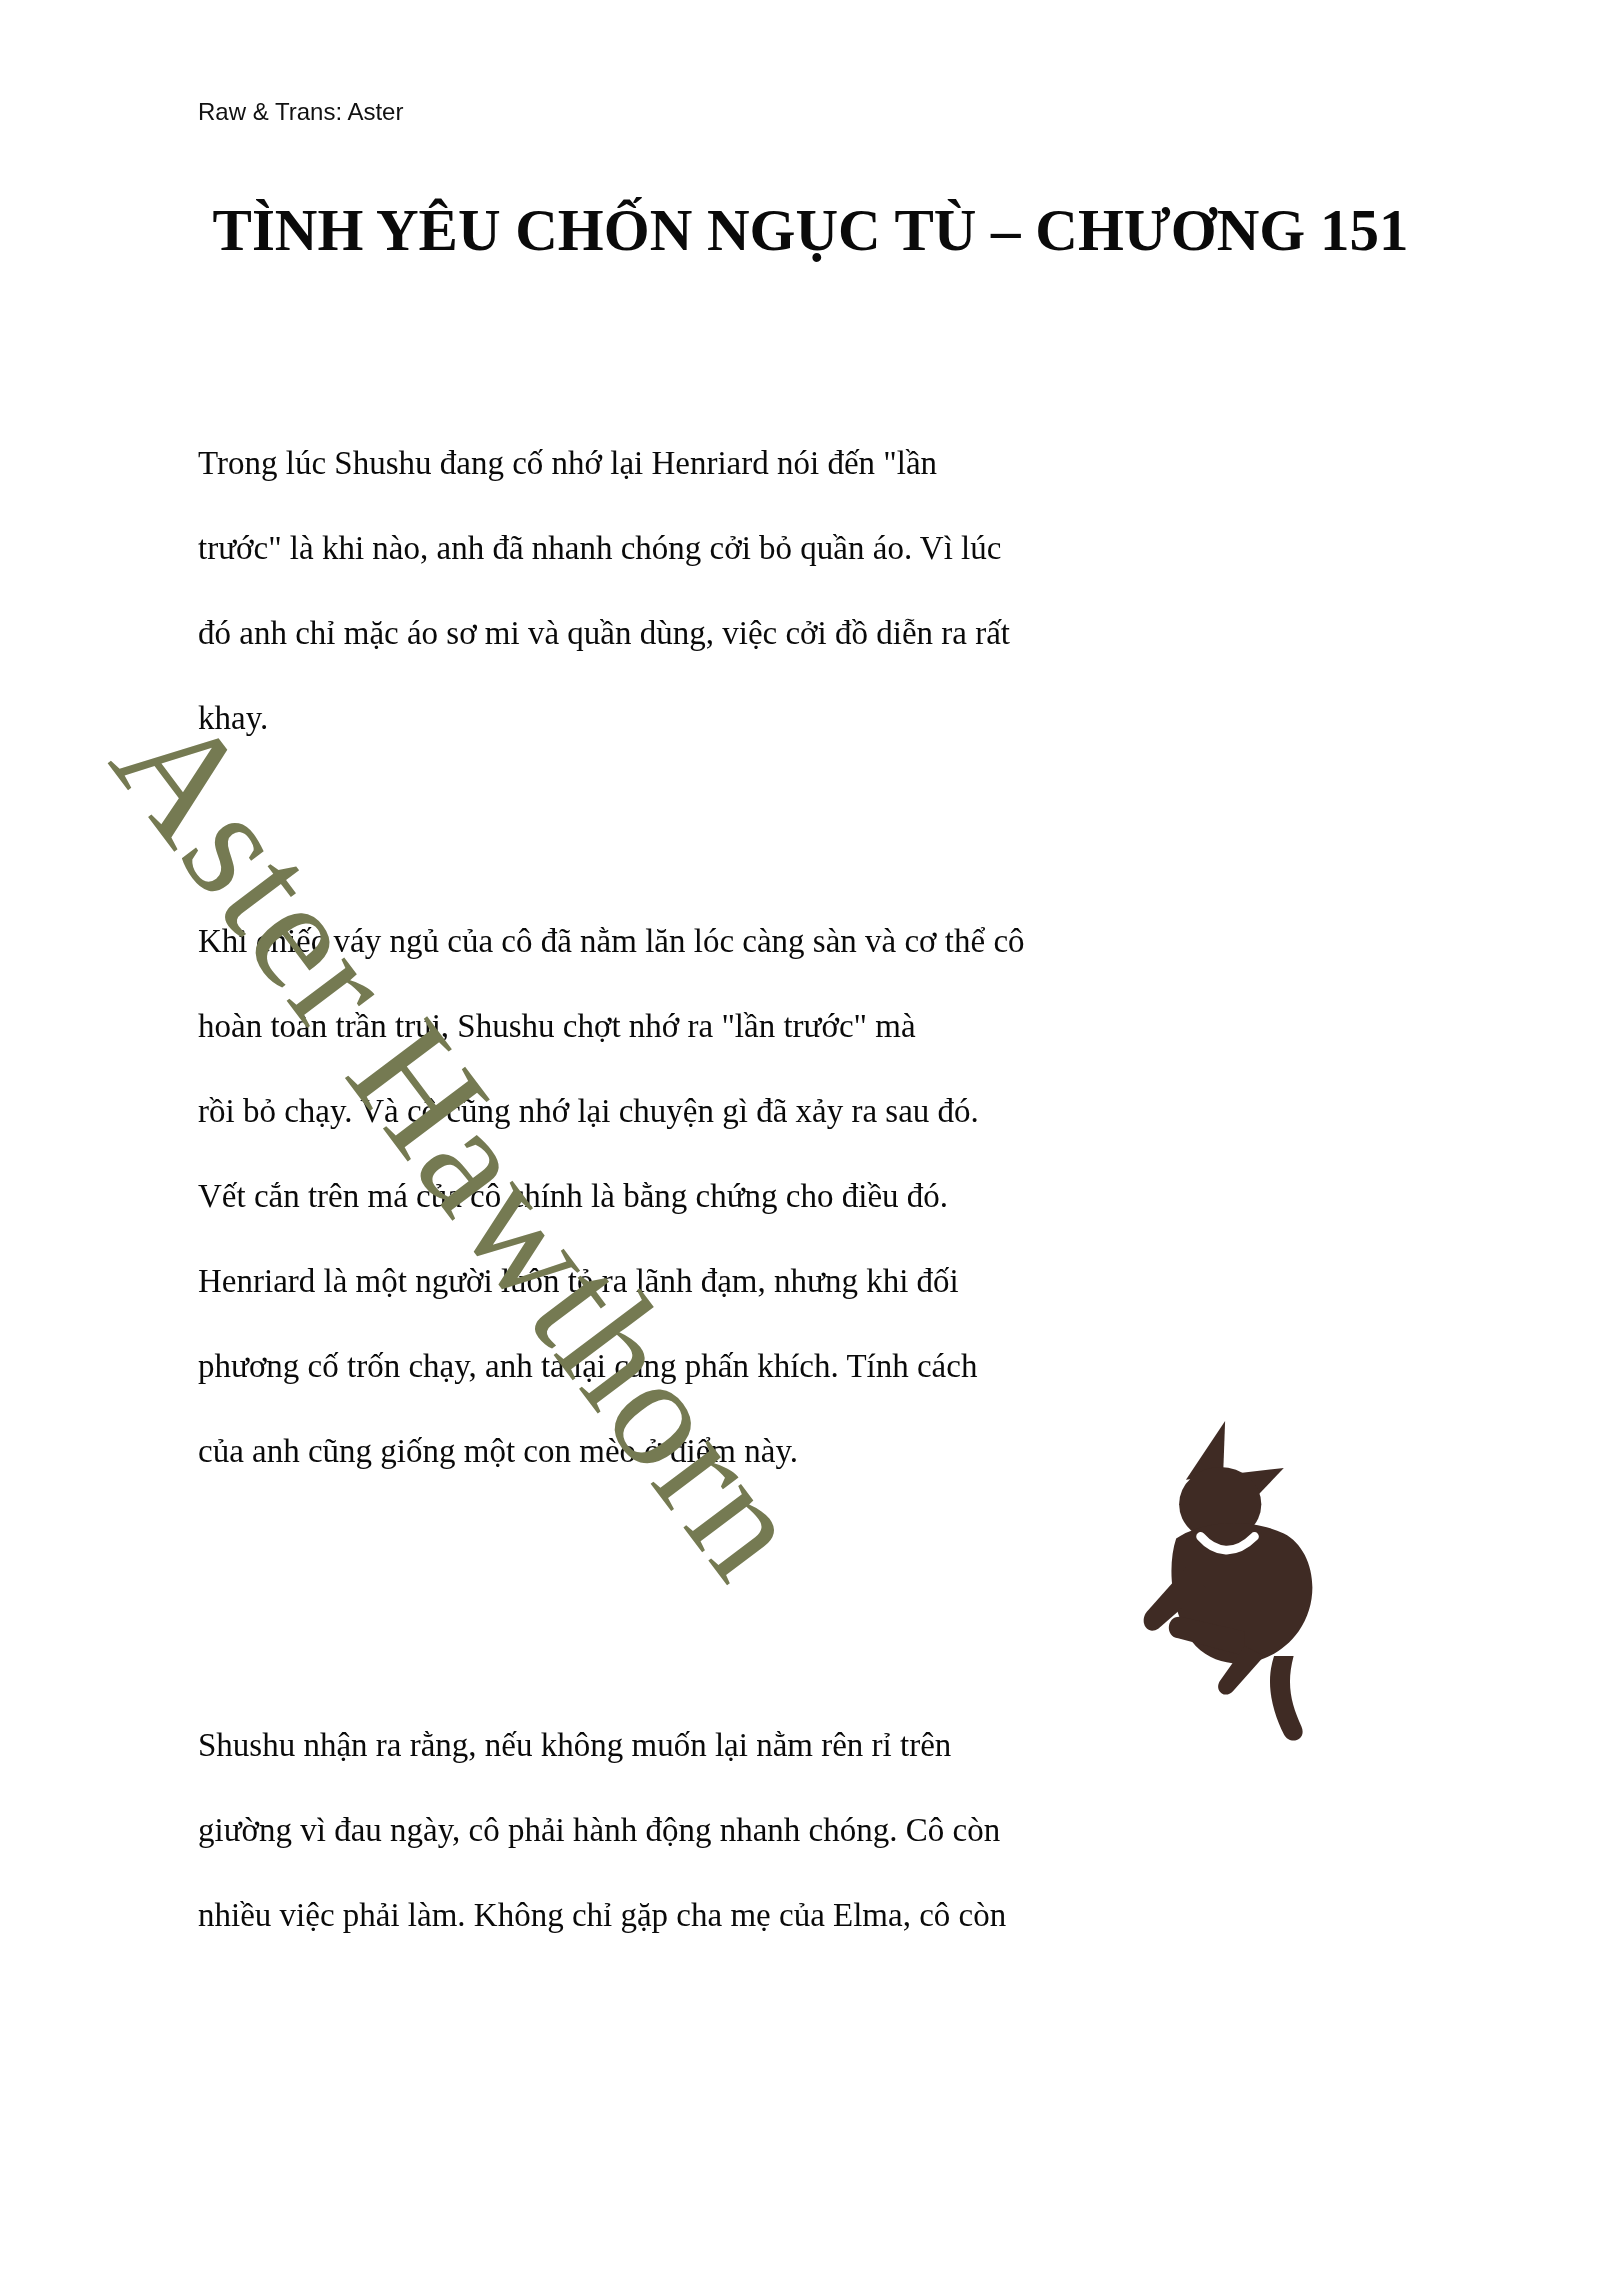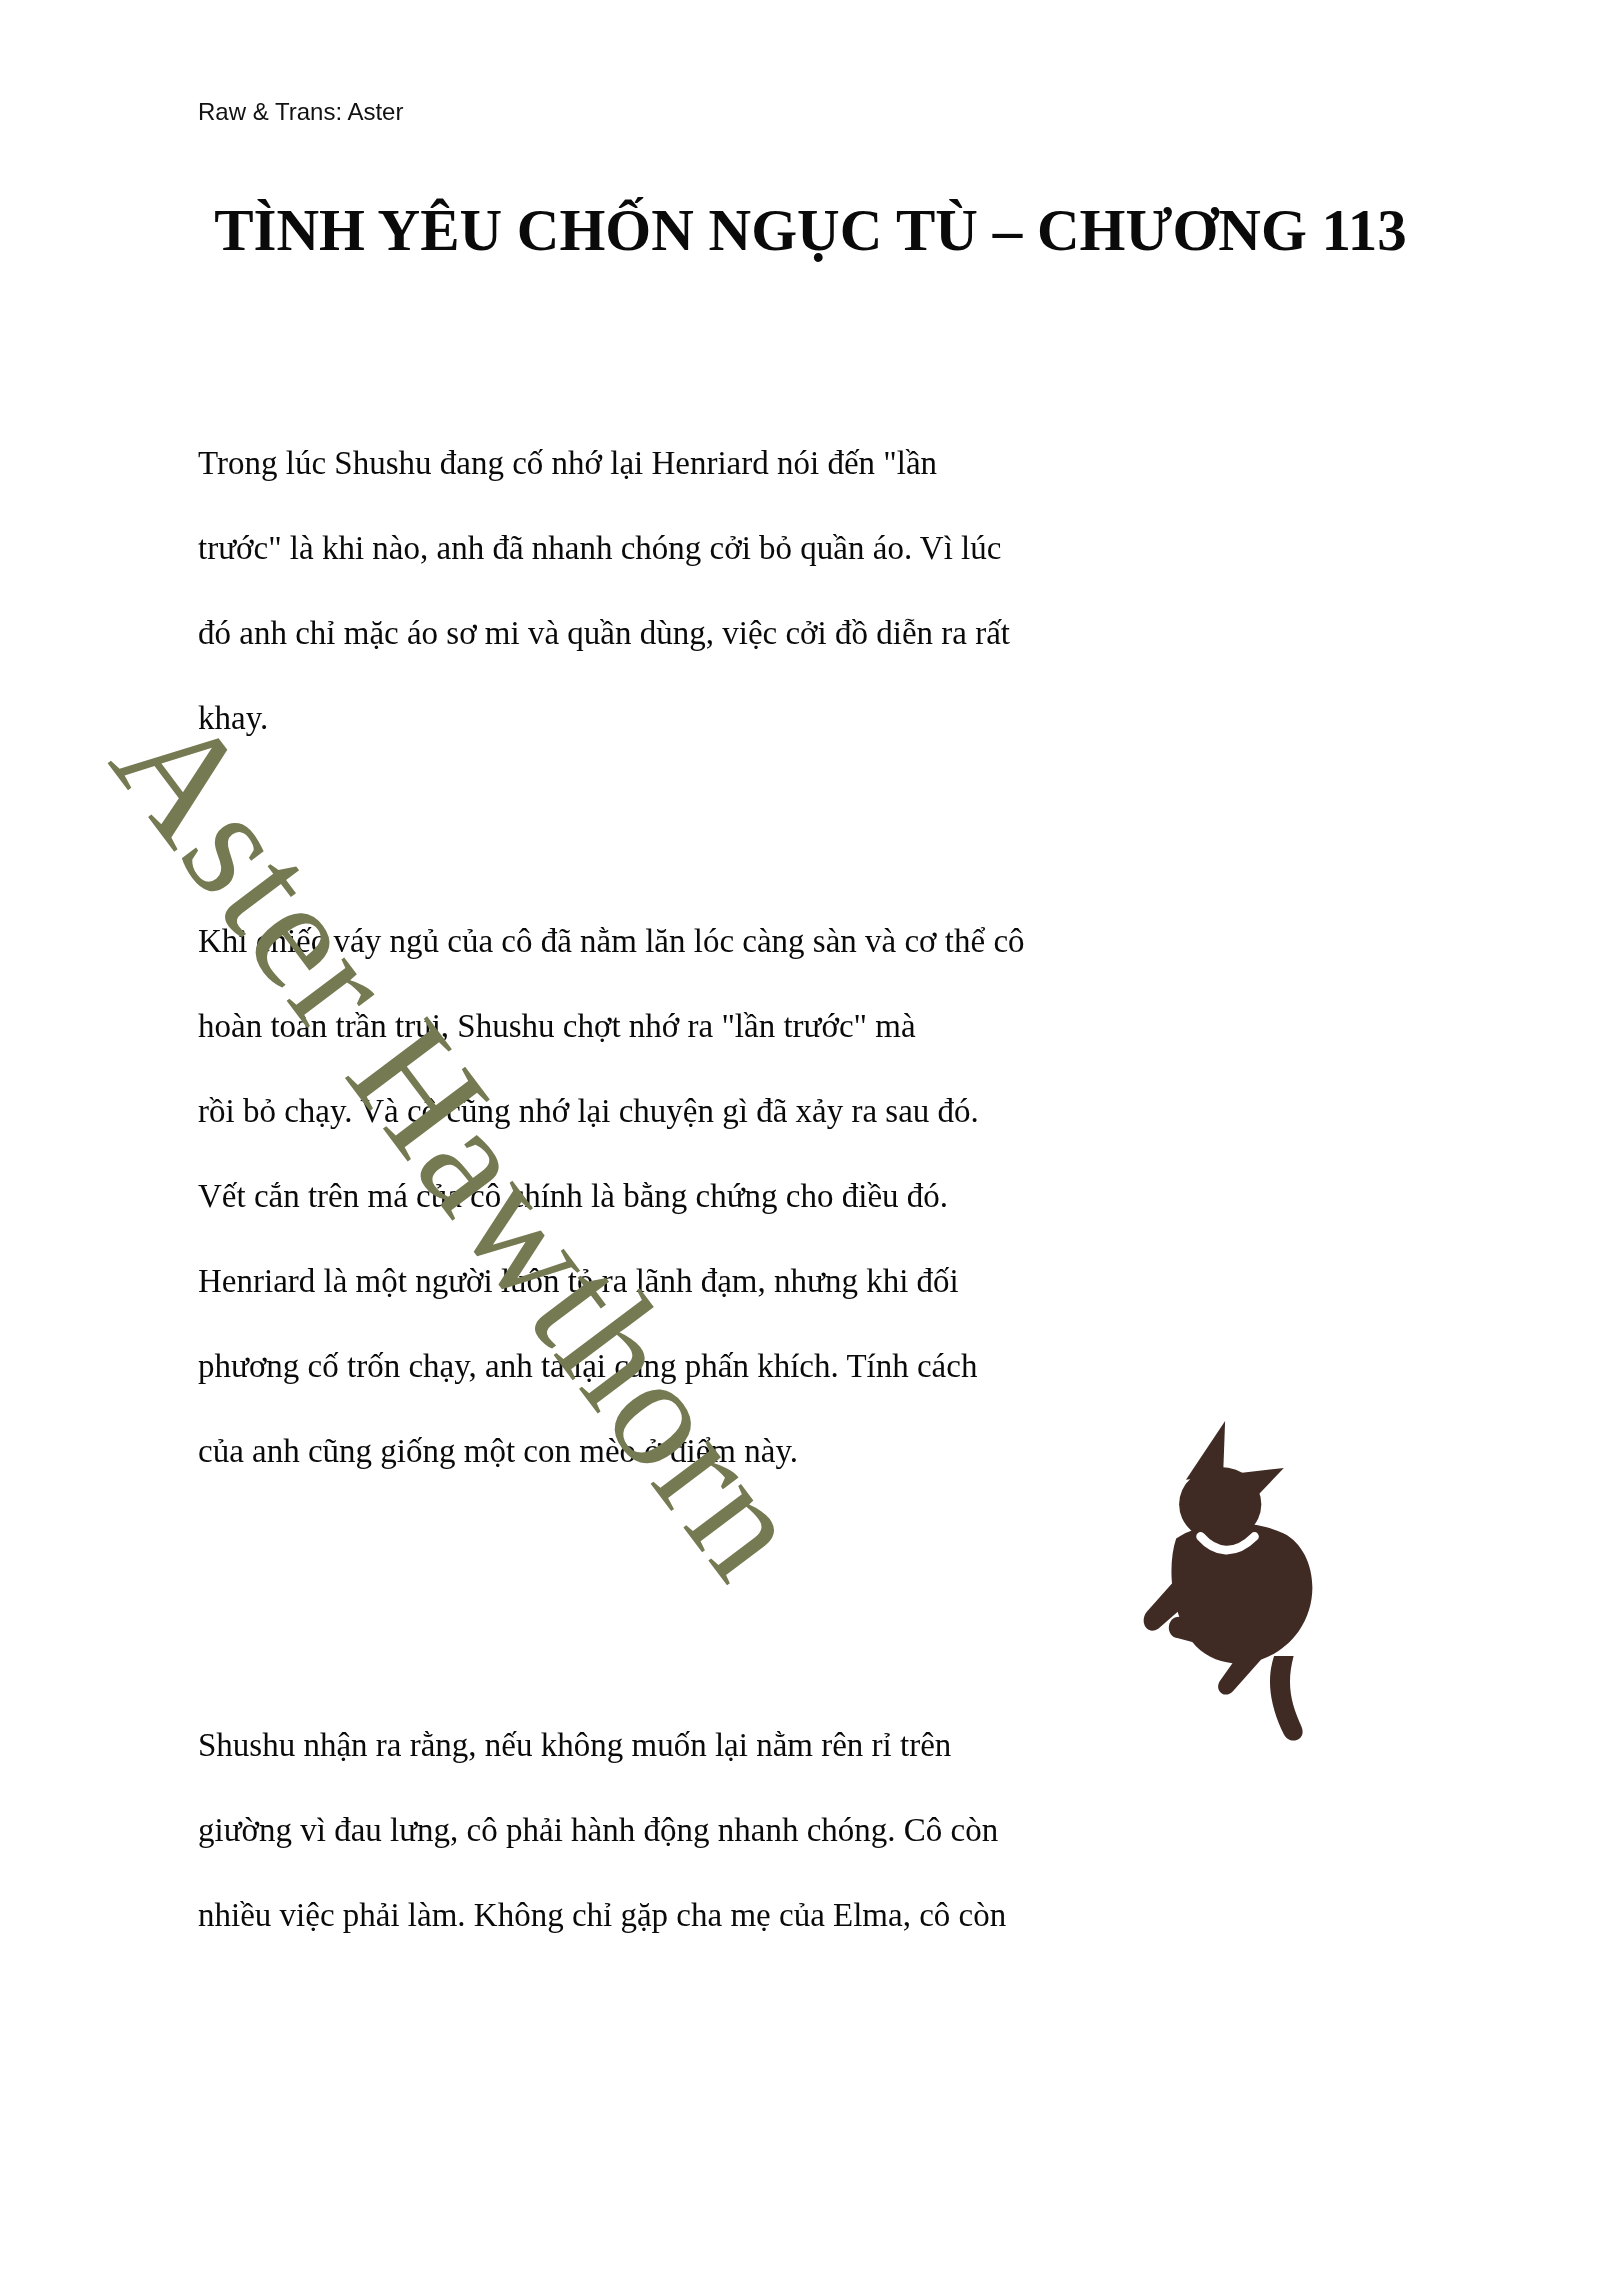--- a/index.html
+++ b/index.html
@@ -27,42 +27,42 @@
     transform-origin:0 0; transform:rotate(53deg);
     white-space:nowrap; z-index:2; letter-spacing:2px;
   }
   .cat { position:absolute; left:1127px; top:1421px; width:206px; height:323px; z-index:3; }
 </style>
 </head>
 <body>
 
 <div class="credit">Raw &amp; Trans: Aster</div>
 
-<div class="title">TÌNH YÊU CHỐN NGỤC TÙ – CHƯƠNG 113</div>
+<div class="title">TÌNH YÊU CHỐN NGỤC TÙ – CHƯƠNG 151</div>
 
 <div class="para" id="p1">
   <span class="line">Trong lúc Shushu đang cố nhớ lại Henriard nói đến "lần</span>
   <span class="line">trước" là khi nào, anh đã nhanh chóng cởi bỏ quần áo. Vì lúc</span>
   <span class="line">đó anh chỉ mặc áo sơ mi và quần dùng, việc cởi đồ diễn ra rất</span>
   <span class="line">khay.</span>
 </div>
 
 <div class="para" id="p2">
   <span class="line">Khi chiếc váy ngủ của cô đã nằm lăn lóc càng sàn và cơ thể cô</span>
   <span class="line">hoàn toàn trần trụi, Shushu chợt nhớ ra "lần trước" mà</span>
   <span class="line">rồi bỏ chạy. Và cô cũng nhớ lại chuyện gì đã xảy ra sau đó.</span>
   <span class="line">Vết cắn trên má của cô chính là bằng chứng cho điều đó.</span>
   <span class="line">Henriard là một người luôn tỏ ra lãnh đạm, nhưng khi đối</span>
   <span class="line">phương cố trốn chạy, anh ta lại càng phấn khích. Tính cách</span>
   <span class="line">của anh cũng giống một con mèo ở điểm này.</span>
 </div>
 
 <div class="para" id="p3">
   <span class="line">Shushu nhận ra rằng, nếu không muốn lại nằm rên rỉ trên</span>
-  <span class="line">giường vì đau lưng, cô phải hành động nhanh chóng. Cô còn</span>
+  <span class="line">giường vì đau ngày, cô phải hành động nhanh chóng. Cô còn</span>
   <span class="line">nhiều việc phải làm. Không chỉ gặp cha mẹ của Elma, cô còn</span>
 </div>
 
 <div class="watermark">Aster Hawthorn</div>
 
 <svg class="cat" viewBox="0 0 210 330">
   <g fill="#3f2b24">
 
     <polygon points="60,60 100,0 98,55"></polygon>
     <polygon points="100,55 160,48 120,90"></polygon>

